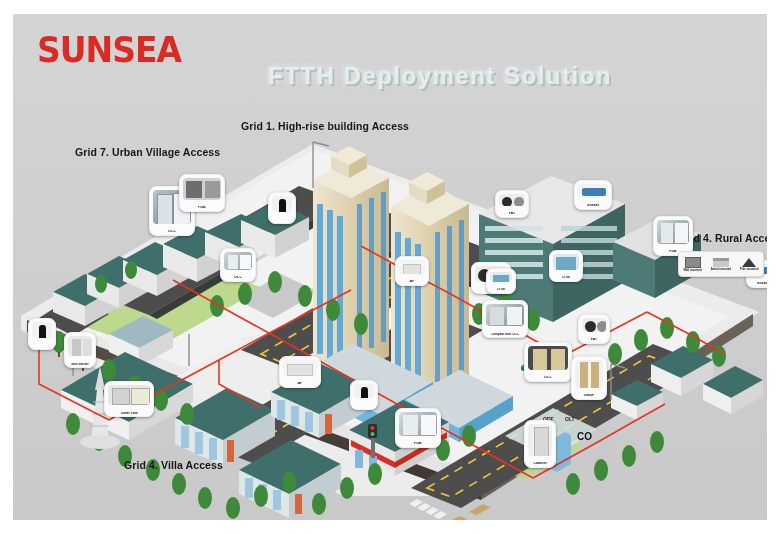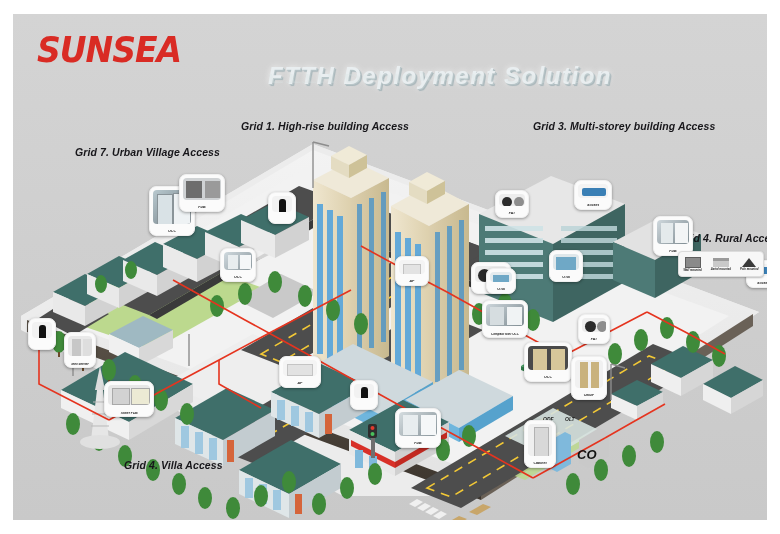--- a/index.html
+++ b/index.html
@@ -1,17 +1,17 @@
 <!DOCTYPE html>
 <html><head>
 <meta charset="utf-8">
 <style>
   html,body{margin:0;padding:0;background:#ffffff;}
   body{width:780px;height:534px;overflow:hidden;font-family:"Liberation Sans",sans-serif;}
-  #stage{position:relative;width:780px;height:534px;background:#ffffff;font-style:italic;}
+  #stage{position:relative;width:780px;height:534px;background:#ffffff;}
   
   #panel{position:absolute;left:13px;top:14px;width:754px;height:506px;
          background:linear-gradient(180deg,#d4d4d4 0%,#cfcfcf 45%,#c9c9c9 100%);overflow:hidden;}
 
   
   #logo{position:absolute;left:24px;top:18px;font-size:33px;font-weight:bold;letter-spacing:-1px;
         color:#d92b24;font-family:"DejaVu Sans",sans-serif;line-height:1;
         transform:scaleY(1.08);transform-origin:left top;}
 
   
@@ -30,21 +30,21 @@
   svg{display:block;}
 
   
   .callout{position:absolute;background:#fbfbfb;border-radius:7px;
            box-shadow:0 1px 3px rgba(0,0,0,.35);border:1px solid #efefef;}
   .callout .pic{position:absolute;left:3px;top:3px;right:3px;bottom:11px;border-radius:4px;overflow:hidden;background:#e8e8e8;}
   .callout .lbl{position:absolute;left:0;right:0;bottom:1px;text-align:center;
                 font-size:3.6px;font-weight:bold;color:#1a1a1a;font-family:"Liberation Sans",sans-serif;
                 line-height:1;white-space:nowrap;overflow:hidden;}
 
-  .co-label{position:absolute;font-size:13px;font-weight:bold;color:#111;margin-top:16px;}
+  .co-label{position:absolute;font-size:10px;font-weight:bold;color:#111;}
   .tiny{position:absolute;font-size:3.4px;font-weight:bold;color:#222;white-space:nowrap;}
 
   .legend-box{position:absolute;background:#f7f7f7;border:1px solid #dcdcdc;border-radius:4px;
               box-shadow:0 1px 2px rgba(0,0,0,.25);}
 </style>
 </head>
 <body>
 
 <div id="stage">
   <div id="panel">
@@ -432,21 +432,20 @@
           <rect x="358" y="352" width="4" height="22" fill="#6f6f6f"></rect>
           <rect x="355" y="340" width="9" height="14" rx="2" fill="#2e2e2e"></rect>
           <circle cx="359.5" cy="344" r="2" fill="#e03b2e"></circle>
           <circle cx="359.5" cy="350" r="2" fill="#49c15c"></circle>
         </g>
       </svg>
     </div>
 
     <div class="cap" style="left:62px;top:132px;">Grid 7. Urban Village Access</div>
     <div class="cap" style="left:228px;top:106px;">Grid 1. High-rise building Access</div>
-    <div class="cap" style="left:520px;top:106px;">Grid 3. Multi-storey building Access</div>
     <div class="cap" style="left:665px;top:218px;">Grid 4. Rural Access</div>
     <div class="cap" style="left:111px;top:445px;">Grid 4. Villa Access</div>
 
     <div class="co-label" style="left:564px;top:417px;">CO</div>
     <div class="tiny" style="left:530px;top:402px;font-size:5px;">ODF</div>
     <div class="tiny" style="left:552px;top:402px;font-size:5px;">OLT</div>
 
     <div class="callout" style="left:136px;top:172px;width:44px;height:48px;">
       <div class="pic" style="background:linear-gradient(135deg,#b9c9cf,#6e7b82);">
         <div style="position:absolute;left:4px;top:4px;width:14px;height:30px;background:#d9e2e6;border:1px solid #8a9499;"></div>

